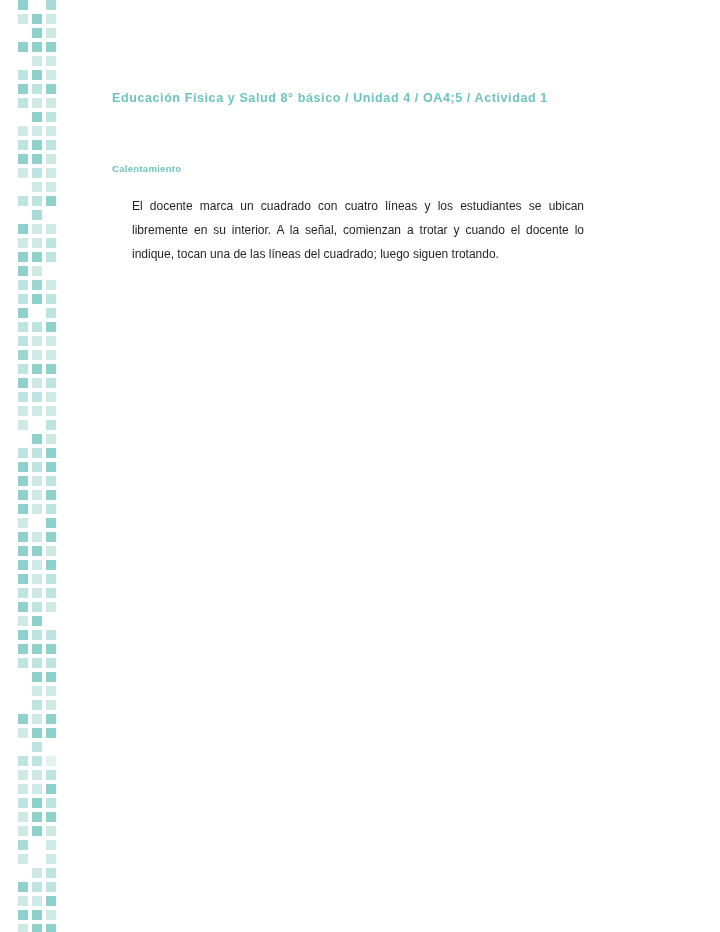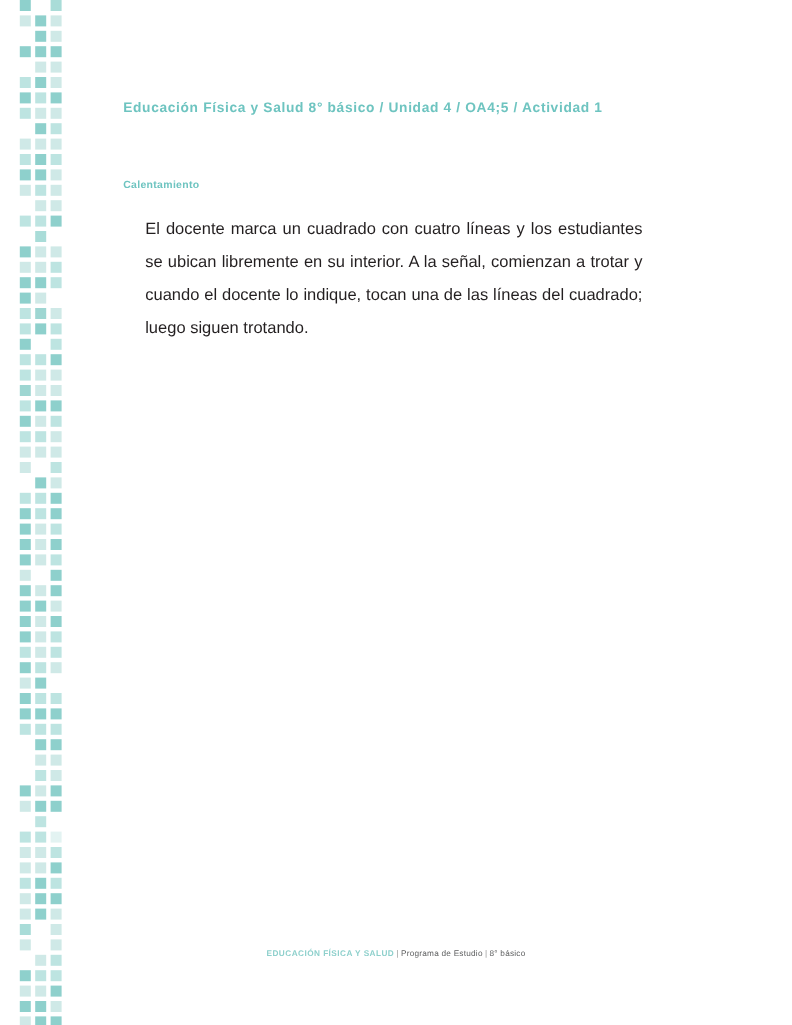--- a/index.html
+++ b/index.html
@@ -66,21 +66,21 @@
     font-size: 9.5px;
     font-weight: bold;
     letter-spacing: 0.3px;
     color: #6ec4c0;
   }
   .body-text {
     position: absolute;
     left: 20px;
     top: 194px;
     width: 452px;
-    font-size: 15px;
+    font-size: 12px;
     line-height: 2.0;
     color: #231f20;
     text-align: justify;
     text-justify: inter-word;
   }
 
   
   .footer {
     position: absolute;
     left: 0;
@@ -318,17 +318,14 @@
   </div>
 
   <div class="content">
     <div class="doc-title">Educación Física y Salud 8° básico /  Unidad 4 /  OA4;5 /  Actividad 1</div>
 
     <div class="section-title">Calentamiento</div>
 
     <div class="body-text">El docente marca un cuadrado con cuatro líneas y los estudiantes se ubican libremente en su interior. A la señal, comienzan a trotar y cuando el docente lo indique, tocan una de las líneas del cuadrado; luego siguen trotando.</div>
   </div>
 
-  <div class="footer">
-    <span class="f-strong">EDUCACIÓN FÍSICA Y SALUD</span><span class="f-sep">|</span><span>Programa de Estudio</span><span class="f-sep">|</span><span>8° básico</span>
-  </div>
 
 </div>
 
 </body></html>

